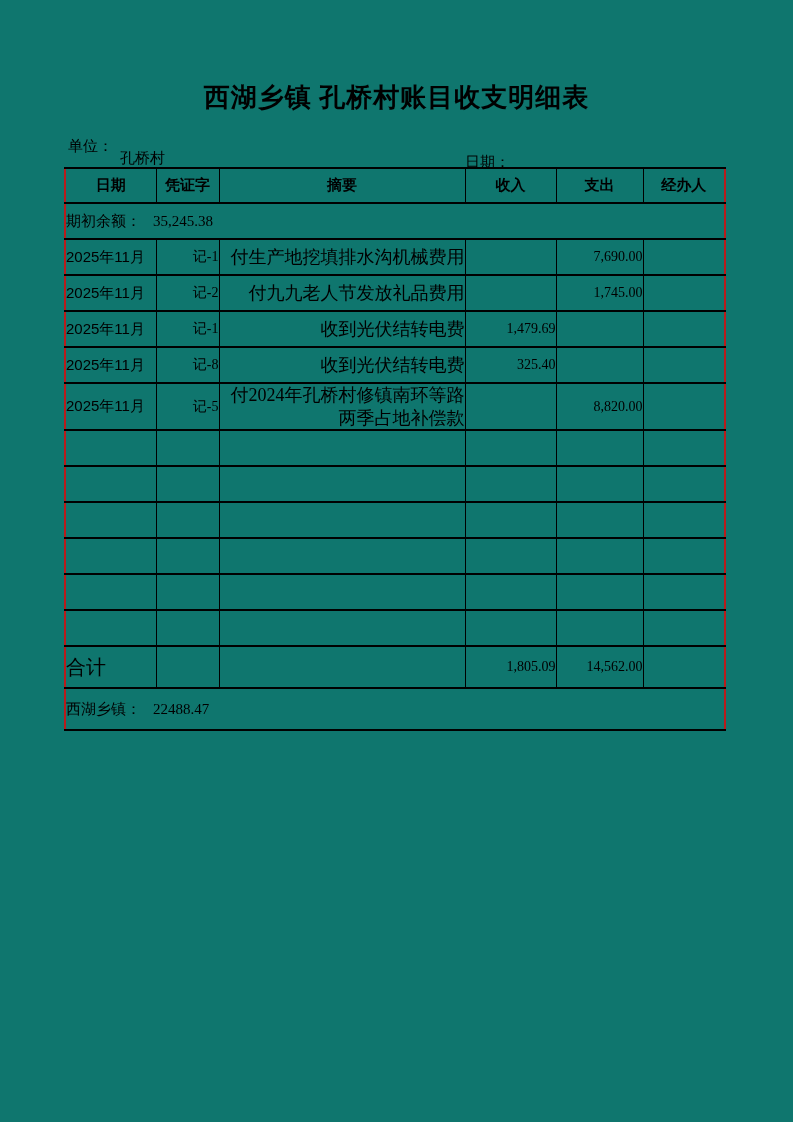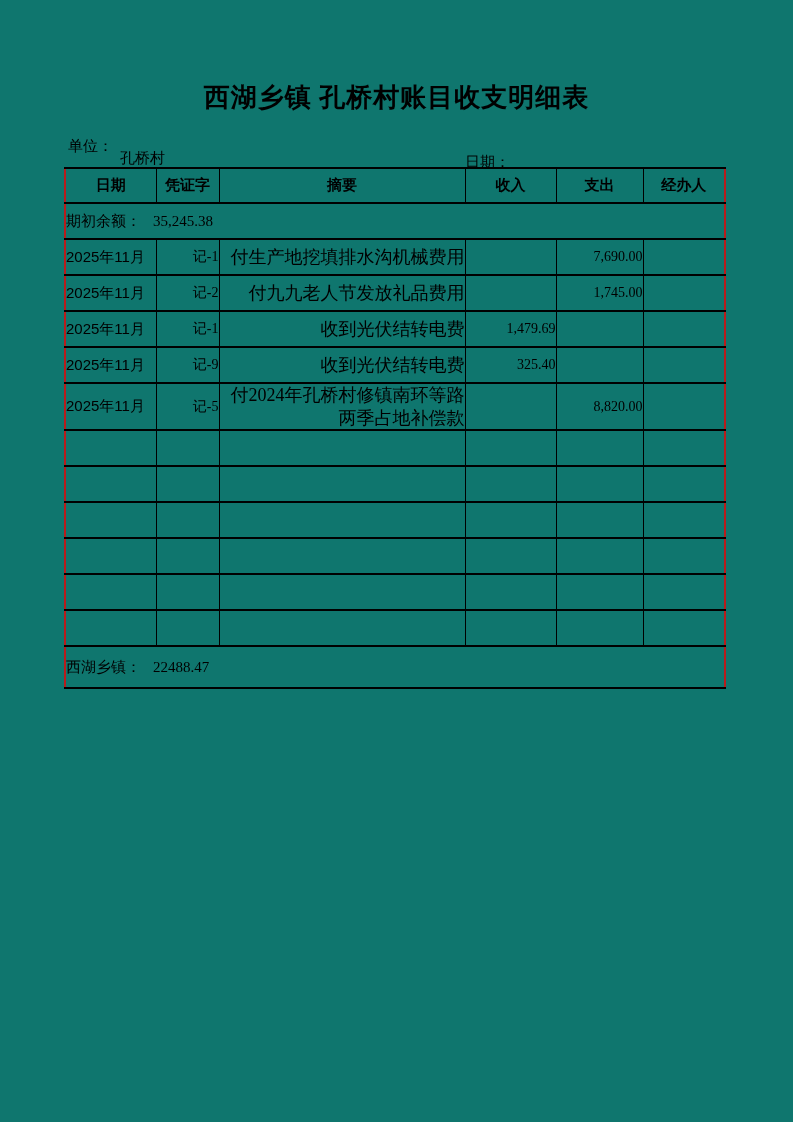--- a/index.html
+++ b/index.html
@@ -141,21 +141,21 @@
       <td class="c-date">2025年11月</td>
       <td class="c-voucher">记-1</td>
       <td class="c-summary">收到光伏结转电费</td>
       <td class="c-amount">1,479.69</td>
       <td class="c-amount"></td>
       <td class="c-handler"></td>
     </tr>
 
     <tr class="r40">
       <td class="c-date">2025年11月</td>
-      <td class="c-voucher">记-9</td>
+      <td class="c-voucher">记-8</td>
       <td class="c-summary">收到光伏结转电费</td>
       <td class="c-amount">325.40</td>
       <td class="c-amount"></td>
       <td class="c-handler"></td>
     </tr>
 
     <tr class="r42">
       <td class="c-date">2025年11月</td>
       <td class="c-voucher">记-5</td>
       <td class="c-summary">付2024年孔桥村修镇南环等路两季占地补偿款</td>
@@ -206,20 +206,28 @@
     </tr>
     <tr class="r40">
       <td></td>
           <td></td>
           <td></td>
           <td></td>
           <td></td>
           <td></td>
     </tr>
 
+    <tr class="r42">
+      <td class="total-label-cell">合计</td>
+      <td></td>
+      <td></td>
+      <td class="c-amount">1,805.09</td>
+      <td class="c-amount">14,562.00</td>
+      <td></td>
+    </tr>
 
     <tr class="r42">
       <td class="balance-cell" colspan="6">
         <span>西湖乡镇：</span><span class="bal-value">22488.47</span>
       </td>
     </tr>
 
   </tbody>
     </table>
 </div>

